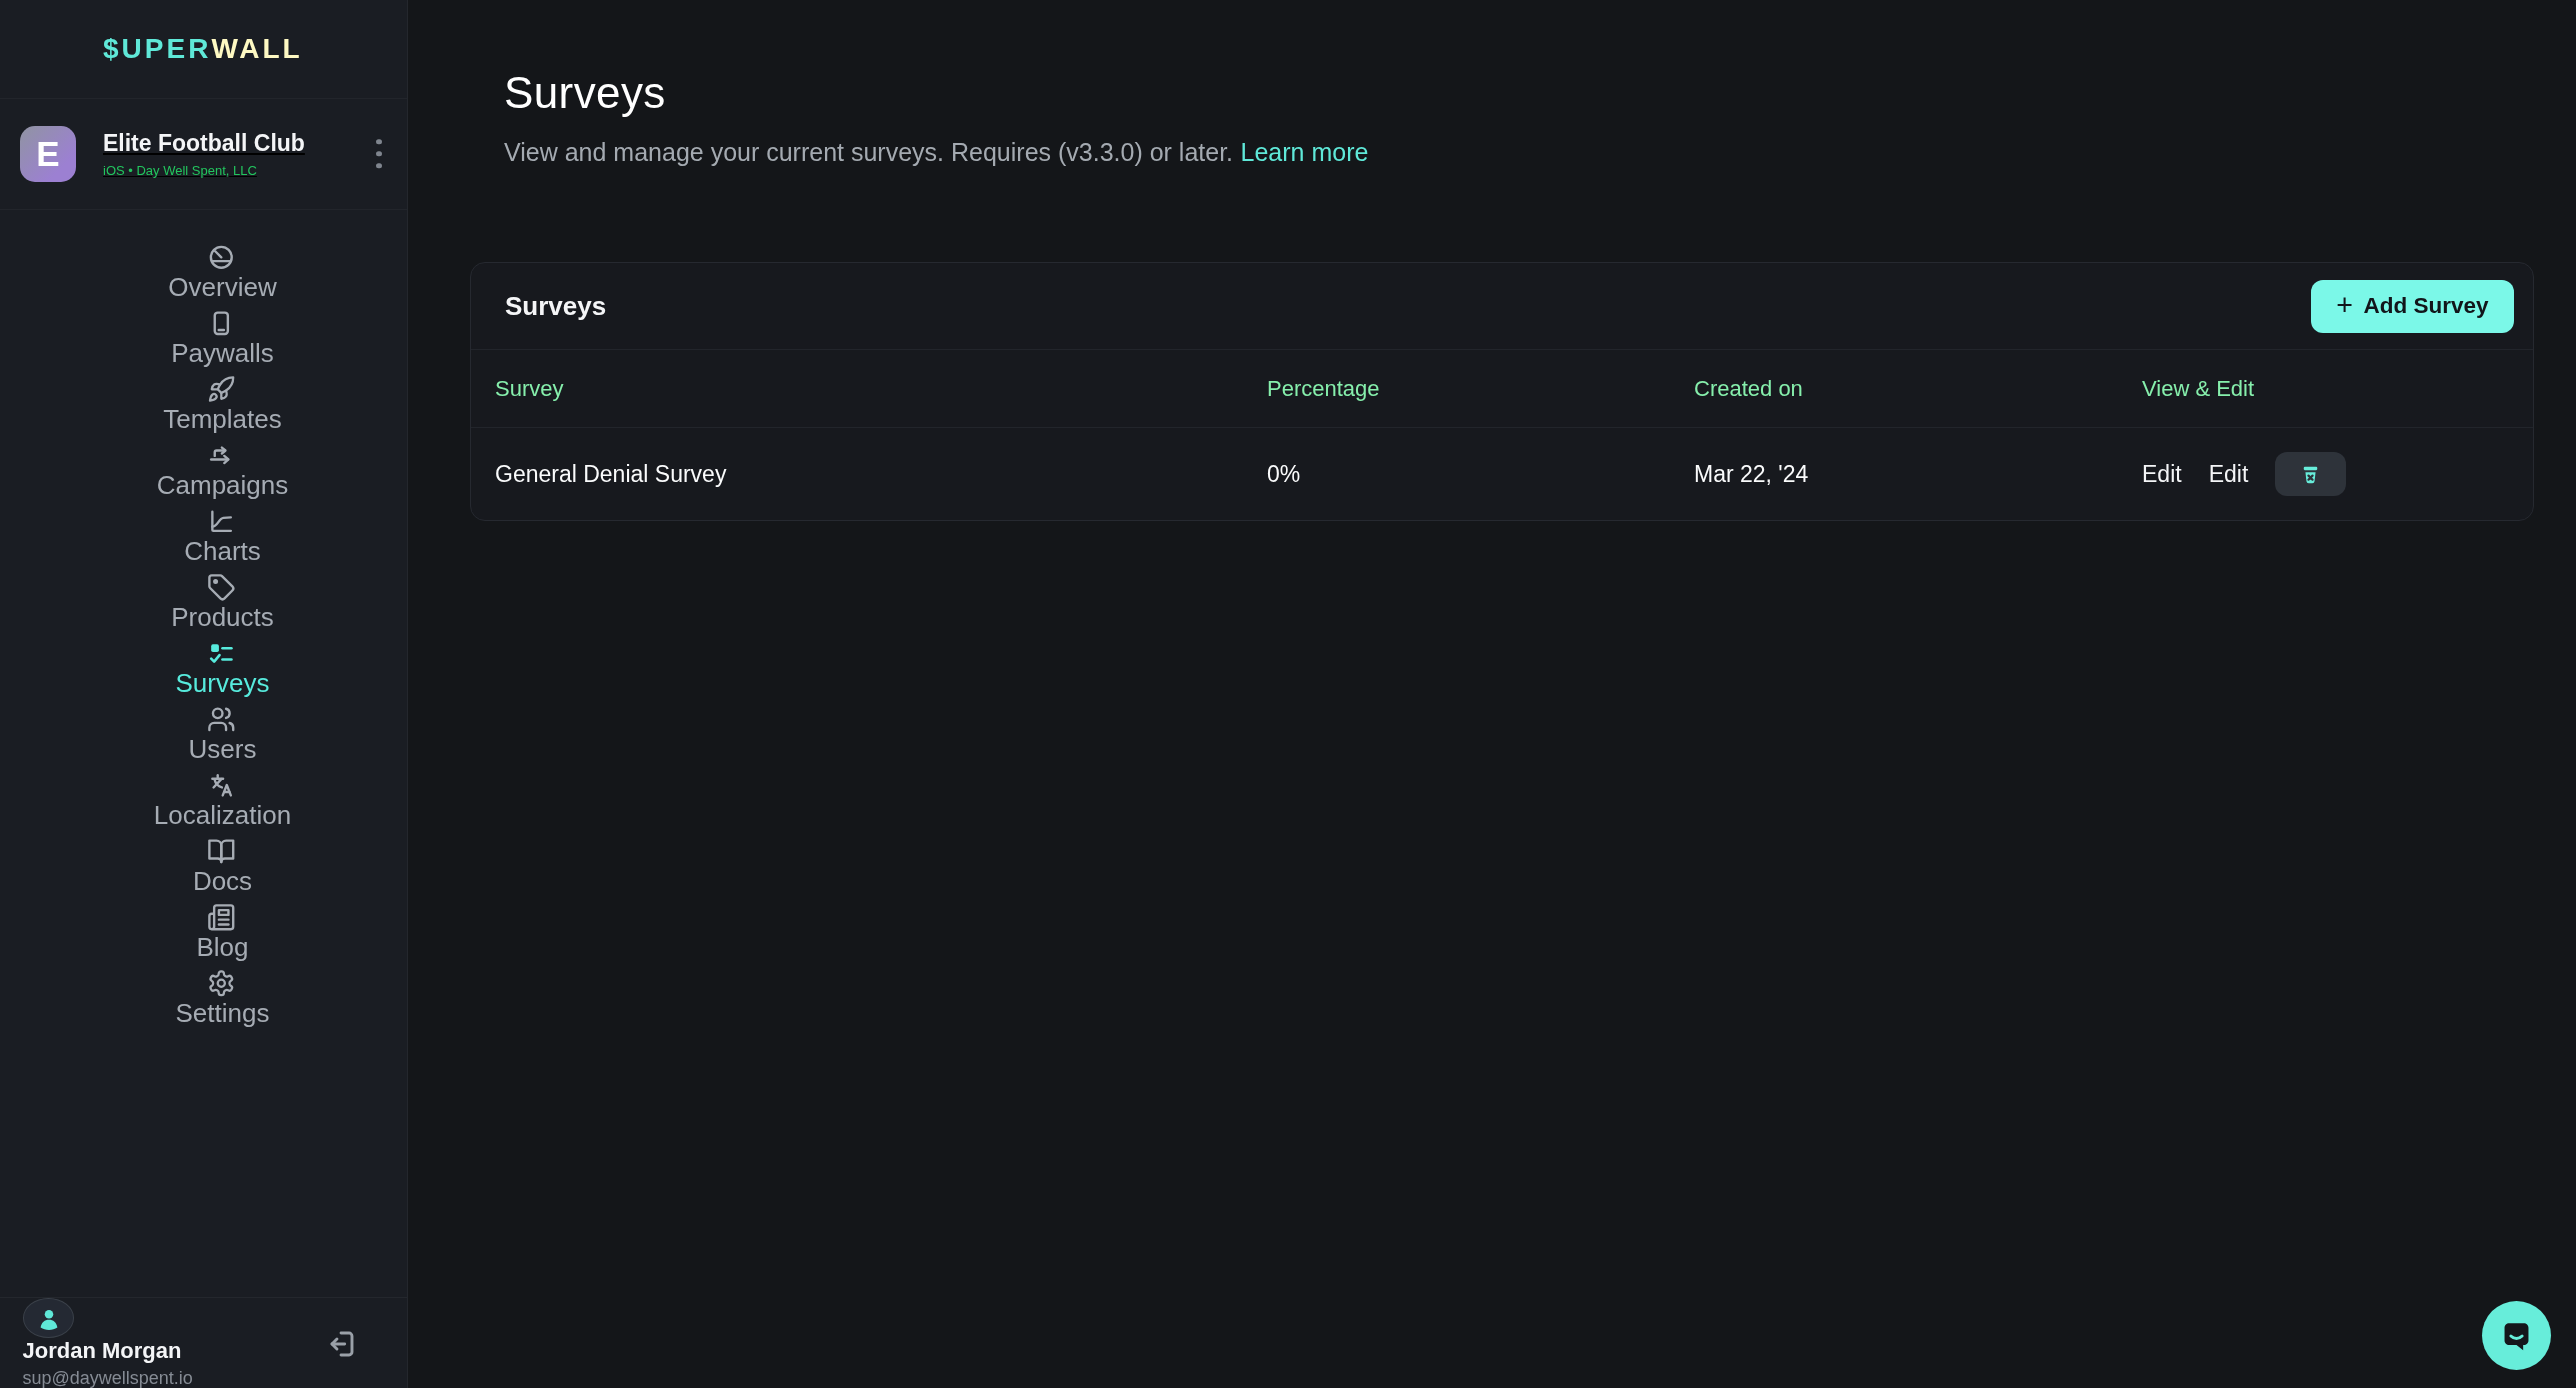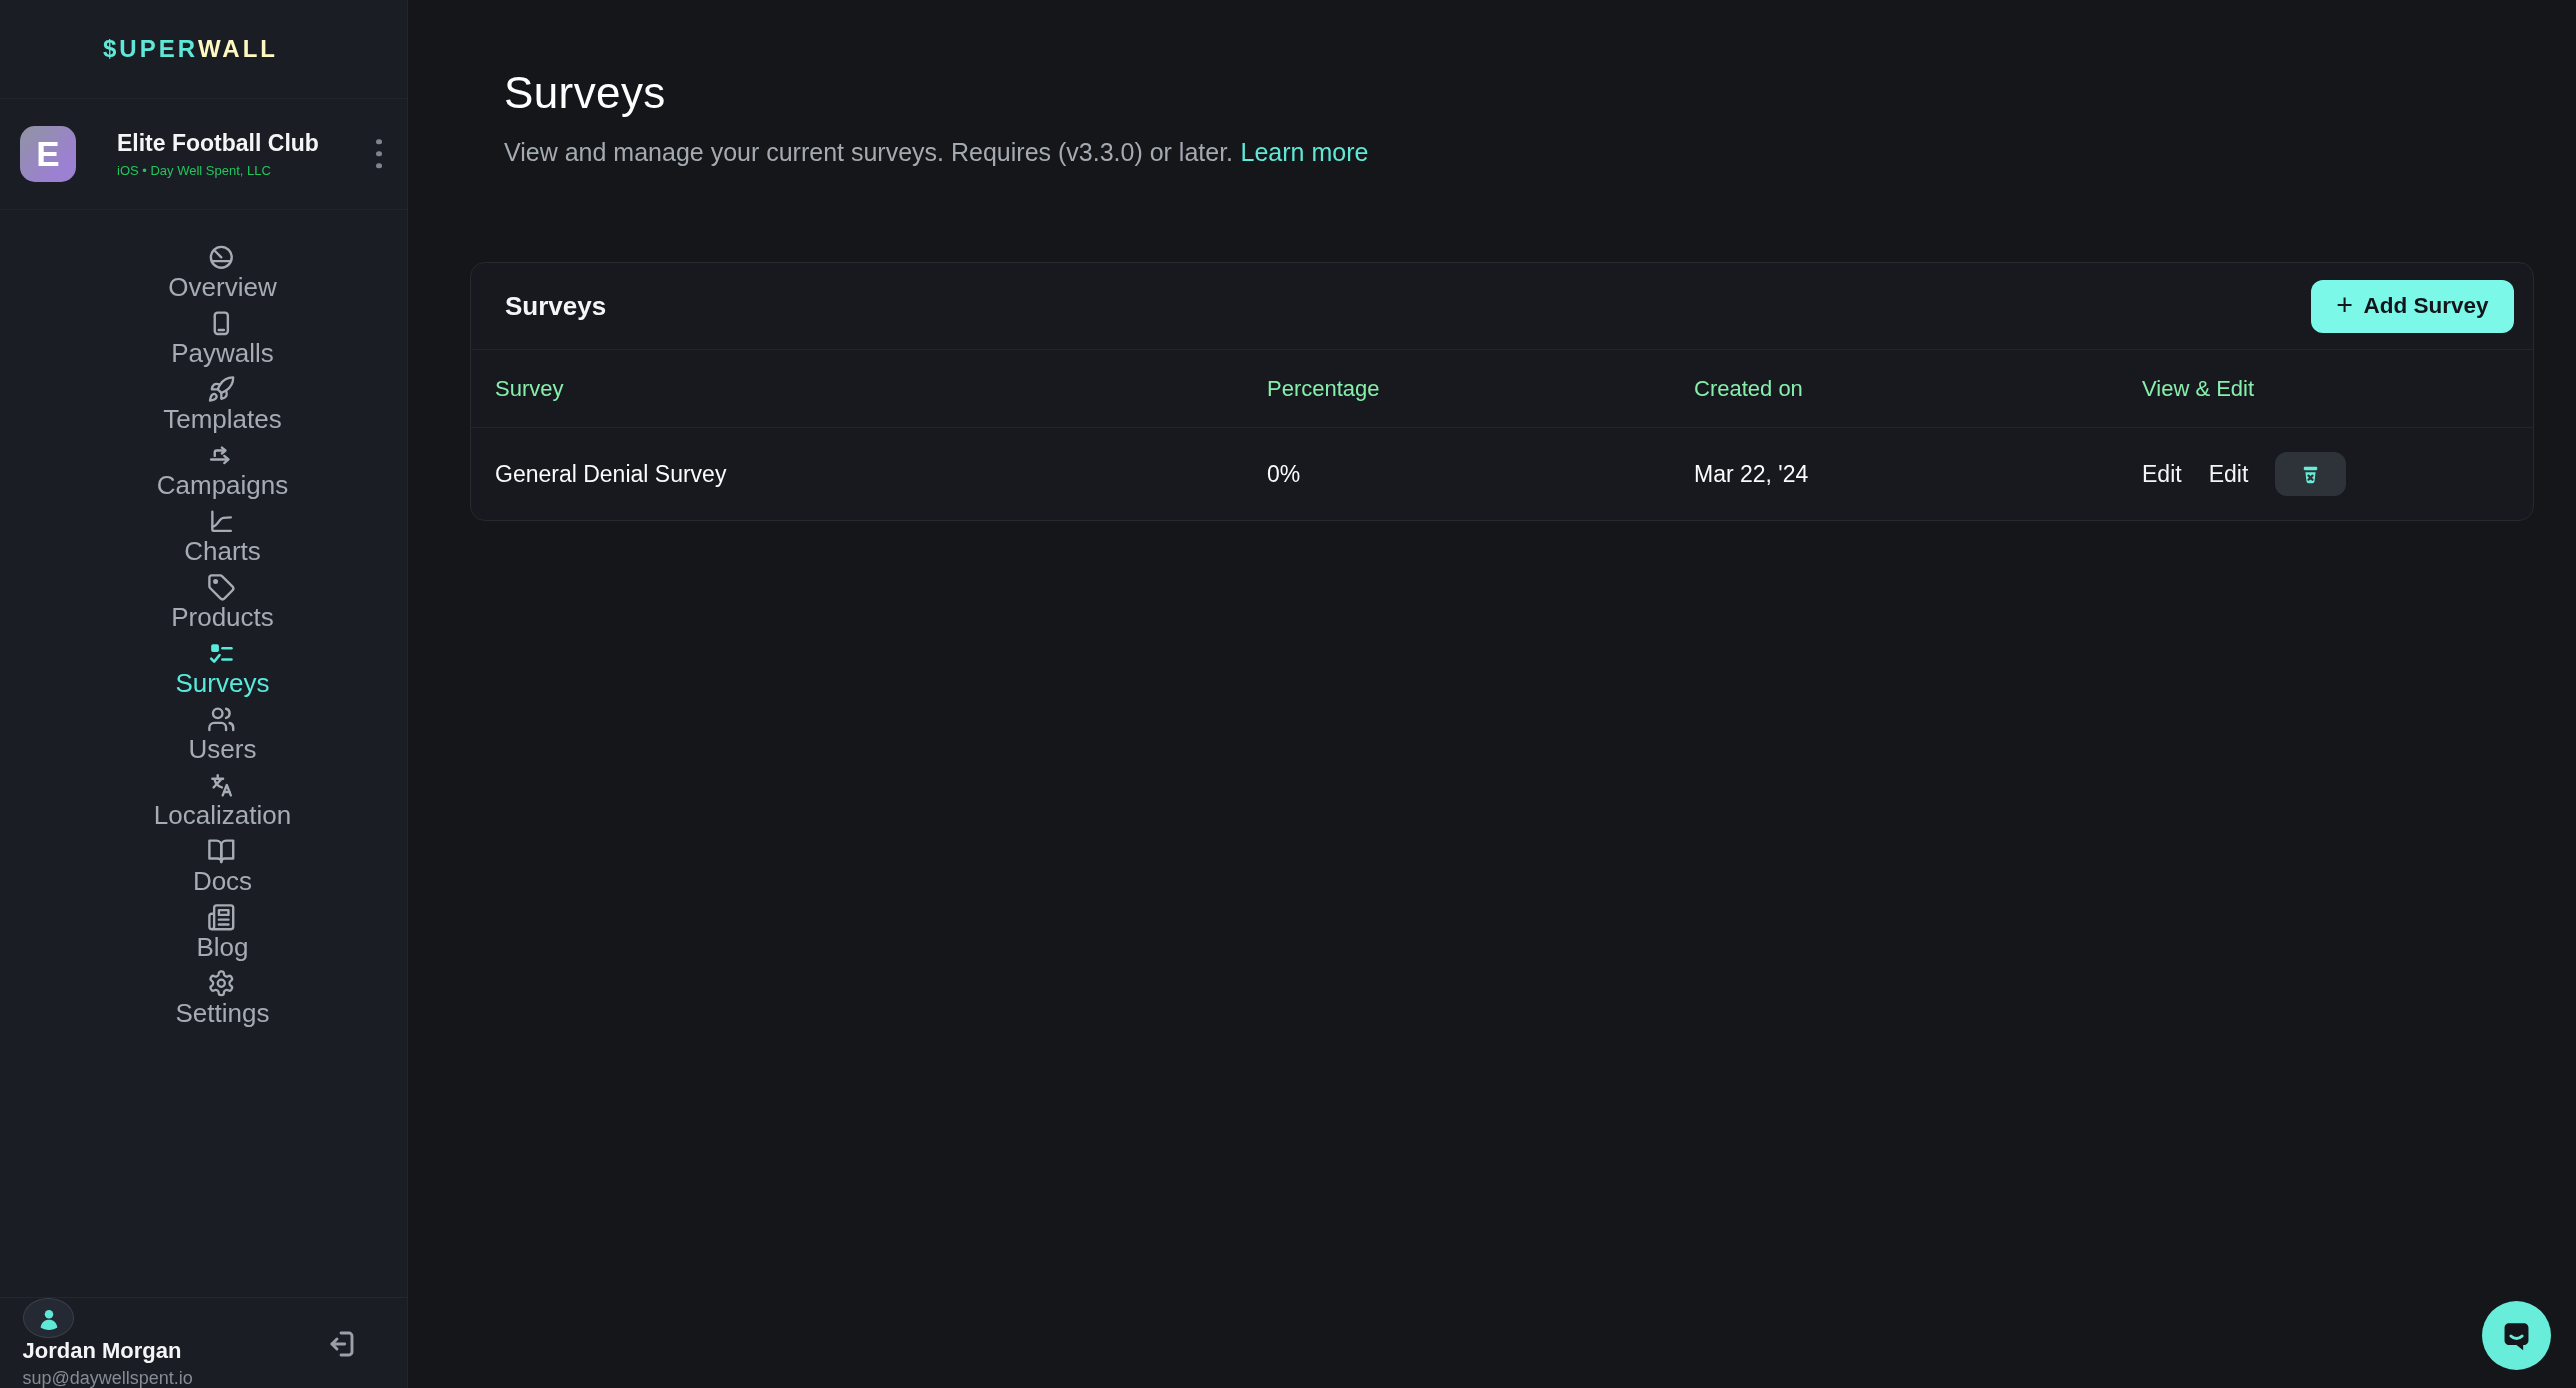--- a/index.html
+++ b/index.html
@@ -5,28 +5,28 @@
   html,body { margin:0; padding:0; }
   body {
     width:2576px; height:1389px; position:relative; overflow:hidden;
     background:#141619; font-family:"Liberation Sans", sans-serif;
     -webkit-font-smoothing:antialiased;
   }
   
   .sidebar { position:absolute; left:0; top:0; width:408px; height:1389px;
     background:#1A1D23; border-right:1.5px solid #24272D; box-sizing:border-box; }
   .logo-row { height:98px; border-bottom:1.5px solid #22252B; display:flex; align-items:center;
-    padding-left:103px; font-size:24px; font-weight:800; letter-spacing:3px; }
+    padding-left:103px; font-size:28px; font-weight:800; letter-spacing:3px; }
   .logo-teal { color:#5FE8D8; } .logo-white { color:#fef9c3; }
 
   .workspace { height:110px; border-bottom:1.5px solid #22252B; display:flex; align-items:center; position:relative; cursor:pointer; }
   .ws-avatar { width:56px; height:56px; border-radius:15px; margin-left:20px; flex:0 0 auto;
     background:linear-gradient(135deg,#9094A2 0%,#9C80D2 75%); color:#FFFFFF; font-size:35px; font-weight:600;
     display:flex; align-items:center; justify-content:center; }
-  .ws-info { margin-left:41px; }
+  .ws-info { margin-left:27px;text-decoration:underline; }
   .ws-name { font-size:23px; color:#F4F5F7; font-weight:600; }
   .ws-meta { font-size:13px; color:#22c55e; margin-top:6px; }
   .kebab { position:absolute; right:19.5px; top:50%; transform:translateY(-50%);
     display:flex; flex-direction:column; gap:6.8px; padding:6px; cursor:pointer; }
   .kebab i { width:5.3px; height:5.3px; border-radius:50%; background:#7F858E; }
 
   .nav { padding-top:32px; }
   .nav-item { height:66px; display:flex; align-items:center; cursor:pointer;flex-direction:column; }
   .nav-icon { width:30px; height:30px; margin-left:35px; flex:0 0 auto; display:flex; align-items:center; justify-content:center; }
   .nav-icon svg { stroke:#A6ACB4; }

